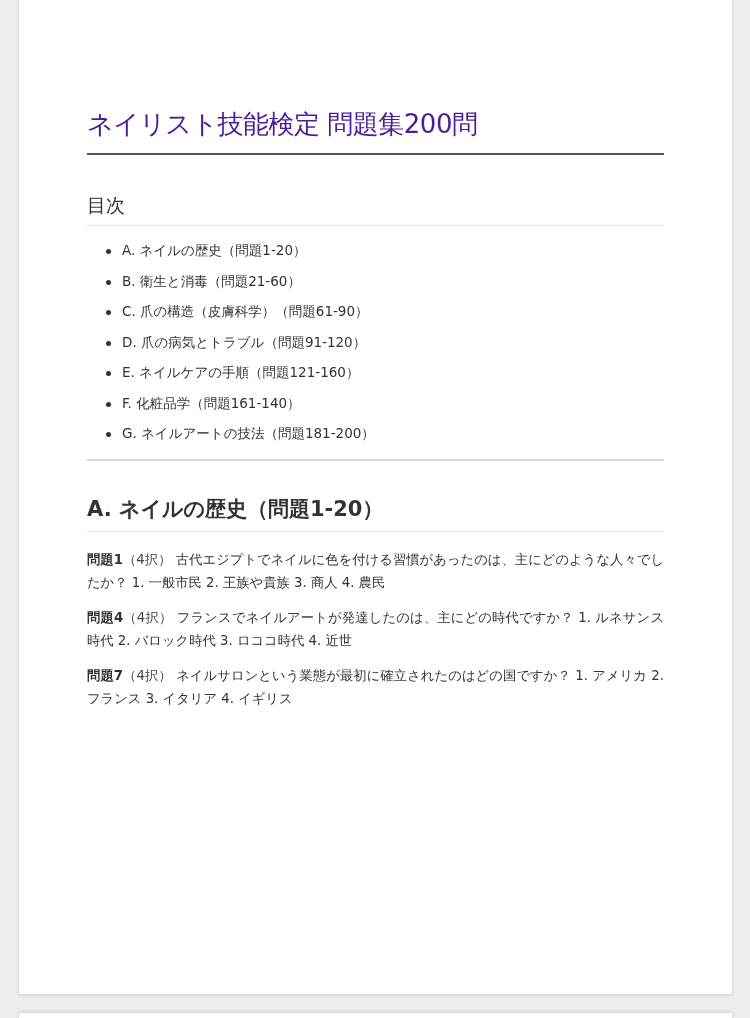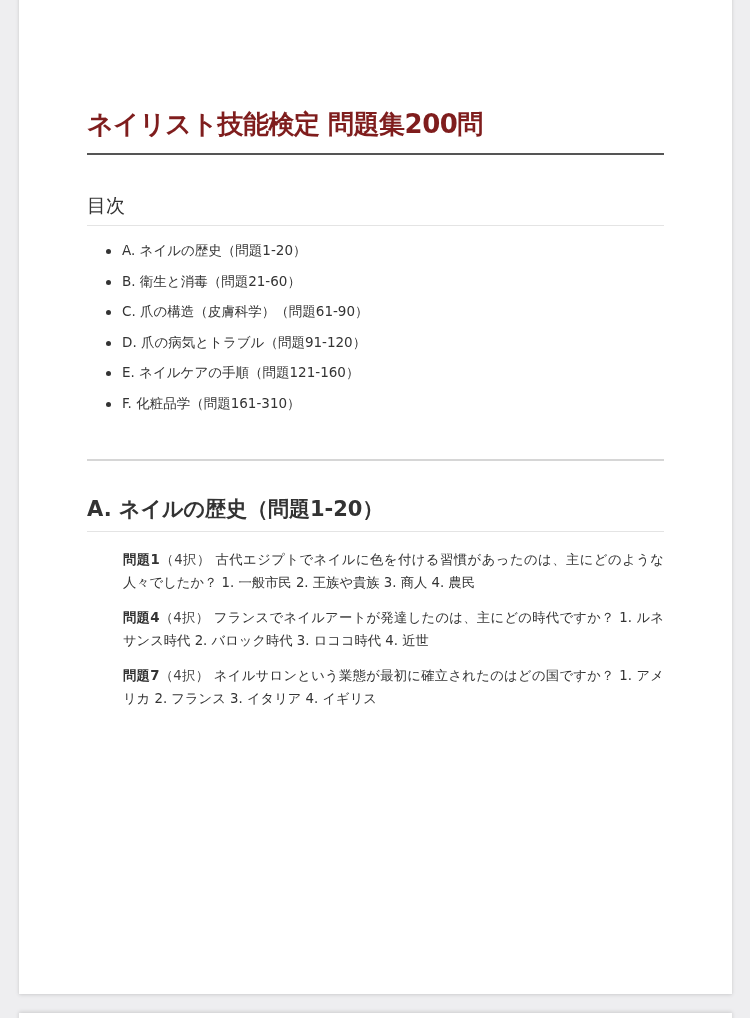--- a/index.html
+++ b/index.html
@@ -34,22 +34,22 @@
       left: 68px;
       top: 0;
       width: 577px;
     }
     .doc-title {
       position: absolute;
       top: 117px;
       left: 0;
       width: 577px;
       font-size: 26px;
-      font-weight: bold;
-      color: #7f1d1d;
+      font-weight: normal;
+      color: #4c1d95;
       letter-spacing: -0.5px;
       white-space: nowrap;
     }
     .title-rule {
       position: absolute;
       top: 163px;
       left: 0;
       width: 577px;
       height: 2px;
       background: #555555;
@@ -126,21 +126,20 @@
       top: 558px;
       left: 0;
       width: 577px;
     }
     .question {
       font-size: 13.3px;
       line-height: 23px;
       color: #333333;
       margin-bottom: 12px;
       text-align: justify;
-      margin-left: 36px;
     }
     .question .qnum {
       font-weight: bold;
     }
     .question .qtype {
       color: #444444;
     }
   </style>
 </head>
 <body>
@@ -169,21 +168,25 @@
       <li>
           <span class="bullet"></span>
           <span>D. 爪の病気とトラブル（問題91-120）</span>
         </li>
       <li>
           <span class="bullet"></span>
           <span>E. ネイルケアの手順（問題121-160）</span>
         </li>
       <li>
           <span class="bullet"></span>
-          <span>F. 化粧品学（問題161-310）</span>
+          <span>F. 化粧品学（問題161-140）</span>
+        </li>
+      <li>
+          <span class="bullet"></span>
+          <span>G. ネイルアートの技法（問題181-200）</span>
         </li>
     </ul>
 
     <div class="section-rule"></div>
 
     <h2 class="section-heading">A. ネイルの歴史（問題1-20）</h2>
     <div class="section-heading-rule"></div>
 
     <div class="questions">
       <p class="question">

